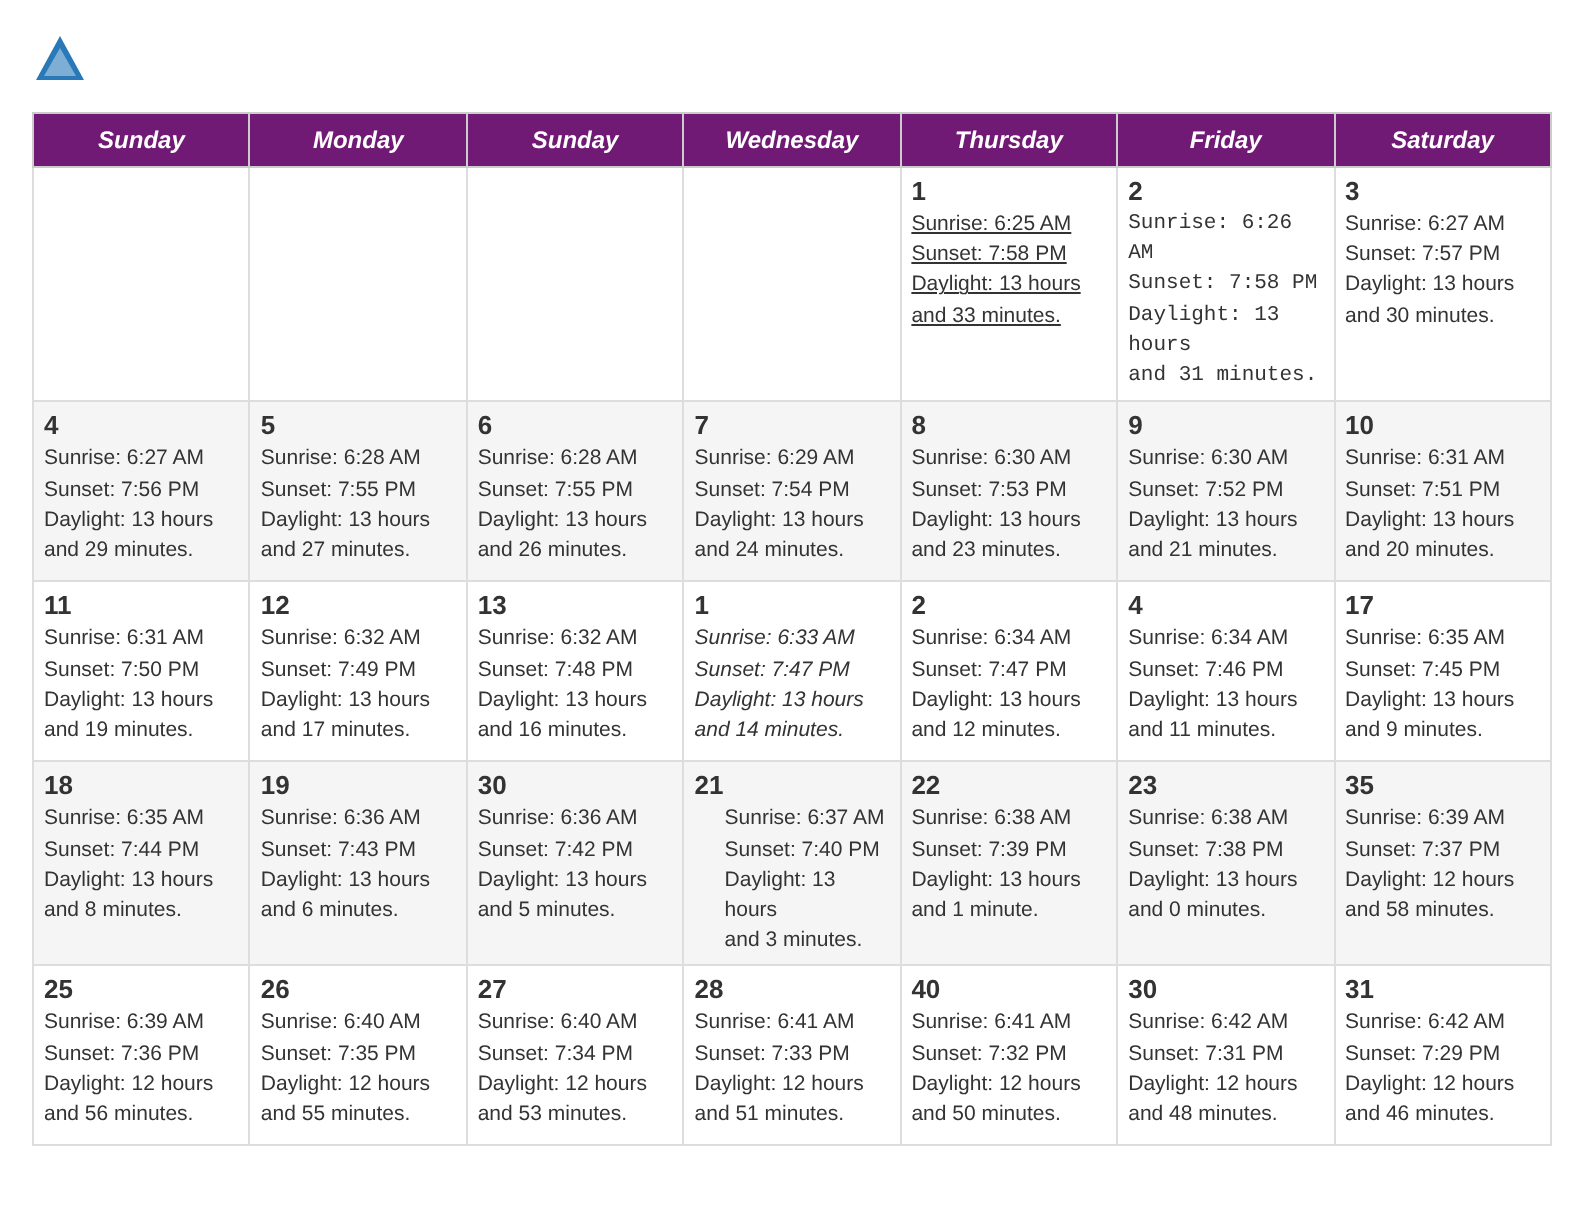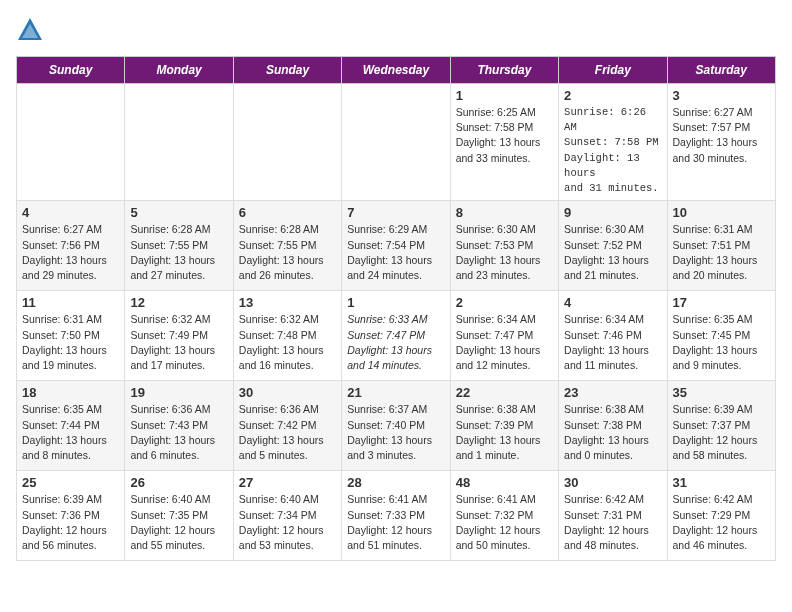--- a/index.html
+++ b/index.html
@@ -128,21 +128,21 @@
       </tr>
   </thead>
   <tbody id="calendar-body">
   <tr>
         <td class="empty-cell"></td>
         <td class="empty-cell"></td>
         <td class="empty-cell"></td>
         <td class="empty-cell"></td>
         <td>
           <span class="day-number">1</span>
-          <div class="day-info" style="white-space: pre-line;">Sunrise: 6:25 AM
+          <div class="day-info" style="white-space: pre-line; text-decoration: underline;">Sunrise: 6:25 AM
 Sunset: 7:58 PM
 Daylight: 13 hours
 and 33 minutes.</div>
         </td>
         <td>
           <span class="day-number">2</span>
           <div class="day-info" style="white-space: pre-line; font-family: Liberation Mono, monospace;">Sunrise: 6:26 AM
 Sunset: 7:58 PM
 Daylight: 13 hours
 and 31 minutes.</div>
@@ -274,21 +274,21 @@
         </td>
         <td>
           <span class="day-number">30</span>
           <div class="day-info" style="white-space: pre-line;">Sunrise: 6:36 AM
 Sunset: 7:42 PM
 Daylight: 13 hours
 and 5 minutes.</div>
         </td>
         <td>
           <span class="day-number">21</span>
-          <div class="day-info" style="white-space: pre-line;">Sunrise: 6:37 AM
+          <div class="day-info" style="white-space: pre-line; margin-left: 15px;">Sunrise: 6:37 AM
 Sunset: 7:40 PM
 Daylight: 13 hours
 and 3 minutes.</div>
         </td>
         <td>
           <span class="day-number">22</span>
           <div class="day-info" style="white-space: pre-line;">Sunrise: 6:38 AM
 Sunset: 7:39 PM
 Daylight: 13 hours
 and 1 minute.</div>
@@ -331,21 +331,21 @@
 and 53 minutes.</div>
         </td>
         <td>
           <span class="day-number">28</span>
           <div class="day-info" style="white-space: pre-line;">Sunrise: 6:41 AM
 Sunset: 7:33 PM
 Daylight: 12 hours
 and 51 minutes.</div>
         </td>
         <td>
-          <span class="day-number">48</span>
+          <span class="day-number">40</span>
           <div class="day-info" style="white-space: pre-line;">Sunrise: 6:41 AM
 Sunset: 7:32 PM
 Daylight: 12 hours
 and 50 minutes.</div>
         </td>
         <td>
           <span class="day-number">30</span>
           <div class="day-info" style="white-space: pre-line;">Sunrise: 6:42 AM
 Sunset: 7:31 PM
 Daylight: 12 hours

